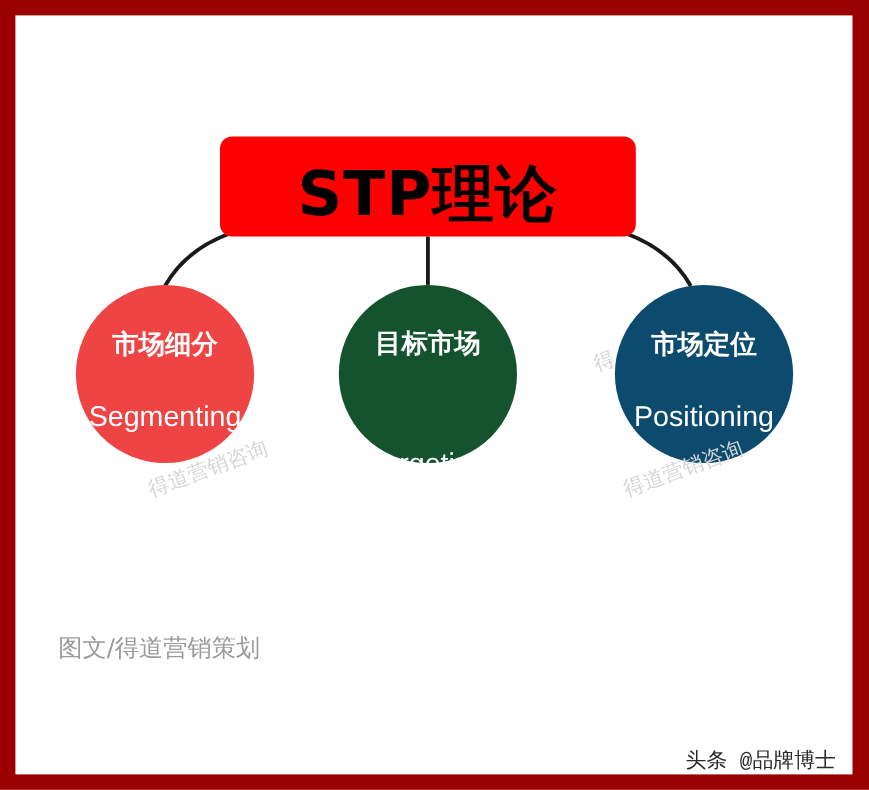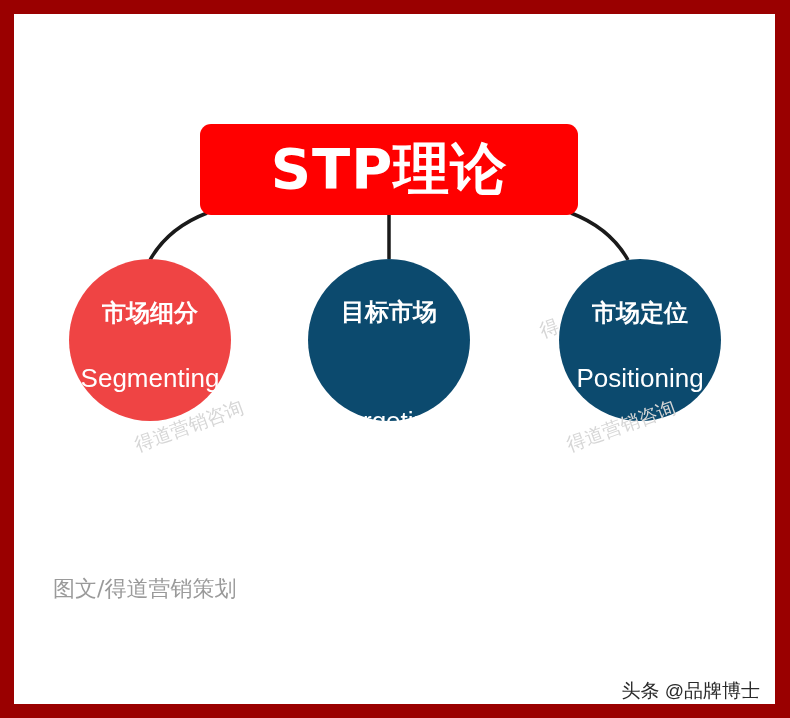--- a/index.html
+++ b/index.html
@@ -9,22 +9,22 @@
       font-family: "Liberation Sans", "DejaVu Sans", sans-serif;
     }
     .canvas {
       position: absolute; left: 14px; top: 14px; width: 761px; height: 690px;
       background: #ffffff; overflow: hidden;
     }
     .connectors { position: absolute; left: 0; top: 0; width: 790px; height: 718px; pointer-events: none; }
     .title-box {
       position: absolute; left: 200px; top: 124px; width: 378px; height: 91px;
       background: #ff0000; border-radius: 11px;
-      display: flex; align-items: center; justify-content: center;
-      color: #ffffff; font-weight: bold; font-size: 56px; letter-spacing: 1px;
+      display: flex; align-items: flex-end; justify-content: center;
+      color: #000000; font-weight: bold; font-size: 56px; letter-spacing: 1px;
       font-family: "DejaVu Sans", sans-serif;
     }
     .node {
       position: absolute; width: 162px; height: 162px; border-radius: 50%;
       color: #ffffff; text-align: center;
     }
     .node .cn {
       position: absolute; left: 0; right: 0; font-weight: bold; font-size: 24px;
       line-height: 32px; font-family: "DejaVu Sans", sans-serif;
     }
@@ -49,21 +49,21 @@
     .wm-1 { left: 140px; top: 432px; }
     .wm-2 { left: 572px; top: 432px; }
     .wm-3 { left: 170px; top: 280px; }
     .wm-4 { left: 545px; top: 318px; }
     .credit {
       position: absolute; left: 53px; top: 574px; font-size: 22px; color: #9a9a9a;
       font-family: "DejaVu Sans", sans-serif;
     }
     .source {
       position: absolute; right: 30px; top: 678px; font-size: 19px; color: #2a2a2a;
-      font-family: Liberation Sans, sans-serif;
+      font-family: Liberation Mono, monospace;
     }
   </style>
 </head>
 <body>
 
 <div class="canvas"></div>
 
 <svg class="connectors" viewBox="0 0 790 718">
   <path d="M207 213 Q168 228 150 260" fill="none" stroke="#1a1a1a" stroke-width="3.5"></path>
   <path d="M389 215 L389 259" fill="none" stroke="#1a1a1a" stroke-width="3.5"></path>
@@ -75,21 +75,21 @@
 
 <div class="title-box">
   <span>STP理论</span>
 </div>
 
 <div class="node node-1" style="background:#ef4444;">
   <div class="cn">市场细分</div>
   <div class="en">Segmenting</div>
 </div>
 
-<div class="node node-2" style="background:#0c4a6e;">
+<div class="node node-2" style="background:#14532d;">
   <div class="cn">
     <div>目标市场</div>
   </div>
   <div class="en">Targeting</div>
 </div>
 
 <div class="node node-3" style="background:#0c4a6e;">
   <div class="cn">市场定位</div>
   <div class="en">Positioning</div>
 </div>

